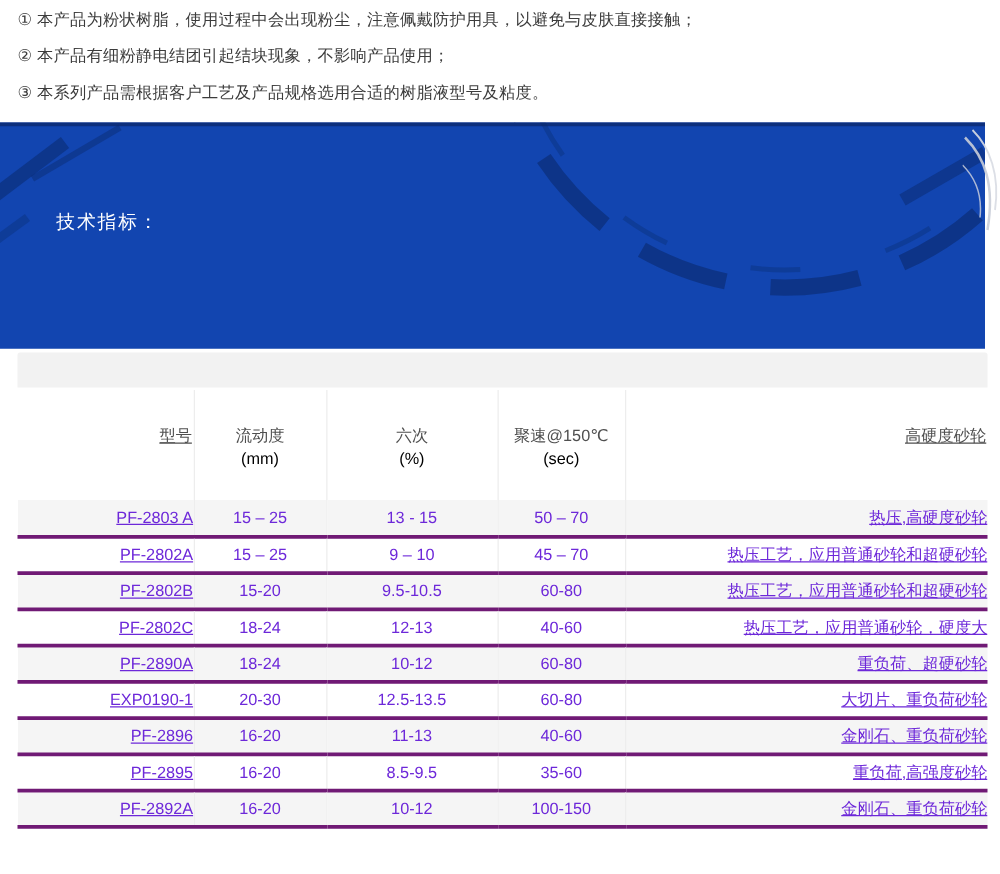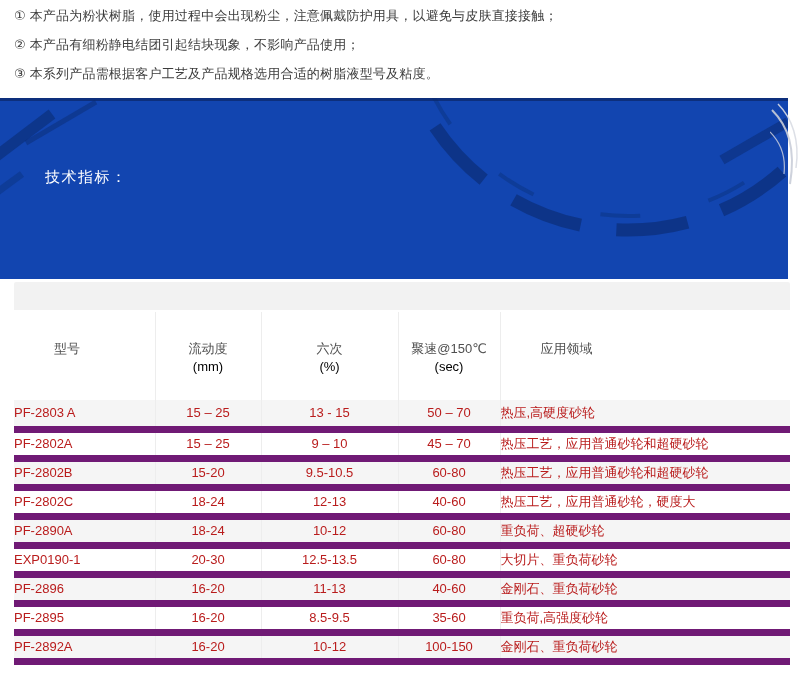--- a/index.html
+++ b/index.html
@@ -38,28 +38,28 @@
   .spec th {
     background:#ffffff; font-weight:normal; font-size:13px; color:#4f4f4f;
     height:88px; vertical-align:top; padding-top:28px; box-sizing:border-box;
     border-right:1px solid #ededed;
   }
   .spec th:last-child, .spec td:last-child { border-right:none; }
   .spec .h-title { line-height:17px; }
   .spec .h-unit  { line-height:20px; color:#000000; }
 
   .spec td {
-    height:29px; padding:0; font-size:13px; color:#b91c1c;
+    height:29px; padding:0; font-size:13px; color:#6d28d9;
     box-sizing:border-box; border-right:1px solid #ededed;
-    border-bottom:7px solid #701a75; white-space:nowrap; overflow:hidden;
+    border-bottom:3px solid #701a75; white-space:nowrap; overflow:hidden;
   }
   .spec tbody tr:nth-child(odd)  { background:#f5f5f5; }
   .spec tbody tr:nth-child(even) { background:#ffffff; }
 
-  .al { text-align:left; padding-left:40px; }
+  .al { text-align:right; padding-left:40px;text-decoration:underline; }
   .ac { text-align:center;margin-left:42px; }
 </style>
 </head>
 <body>
 
 <div class="notes">
   <p>① 本产品为粉状树脂，使用过程中会出现粉尘，注意佩戴防护用具，以避免与皮肤直接接触；</p>
   <p>② 本产品有细粉静电结团引起结块现象，不影响产品使用；</p>
   <p>③ 本系列产品需根据客户工艺及产品规格选用合适的树脂液型号及粘度。</p>
 </div>
@@ -107,21 +107,21 @@
         </th>
         <th class="ac">
           <div class="h-title">六次</div>
           <div class="h-unit">(%)</div>
         </th>
         <th class="ac">
           <div class="h-title">聚速@150℃</div>
           <div class="h-unit">(sec)</div>
         </th>
         <th class="al">
-          <div class="h-title">应用领域</div>
+          <div class="h-title">高硬度砂轮</div>
           <div class="h-unit"></div>
         </th>
       </tr>
     </thead>
     <tbody>
         <tr>
           <td class="al">PF-2803 A</td>
           <td class="ac">15 – 25</td>
           <td class="ac">13 - 15</td>
           <td class="ac">50 – 70</td>

